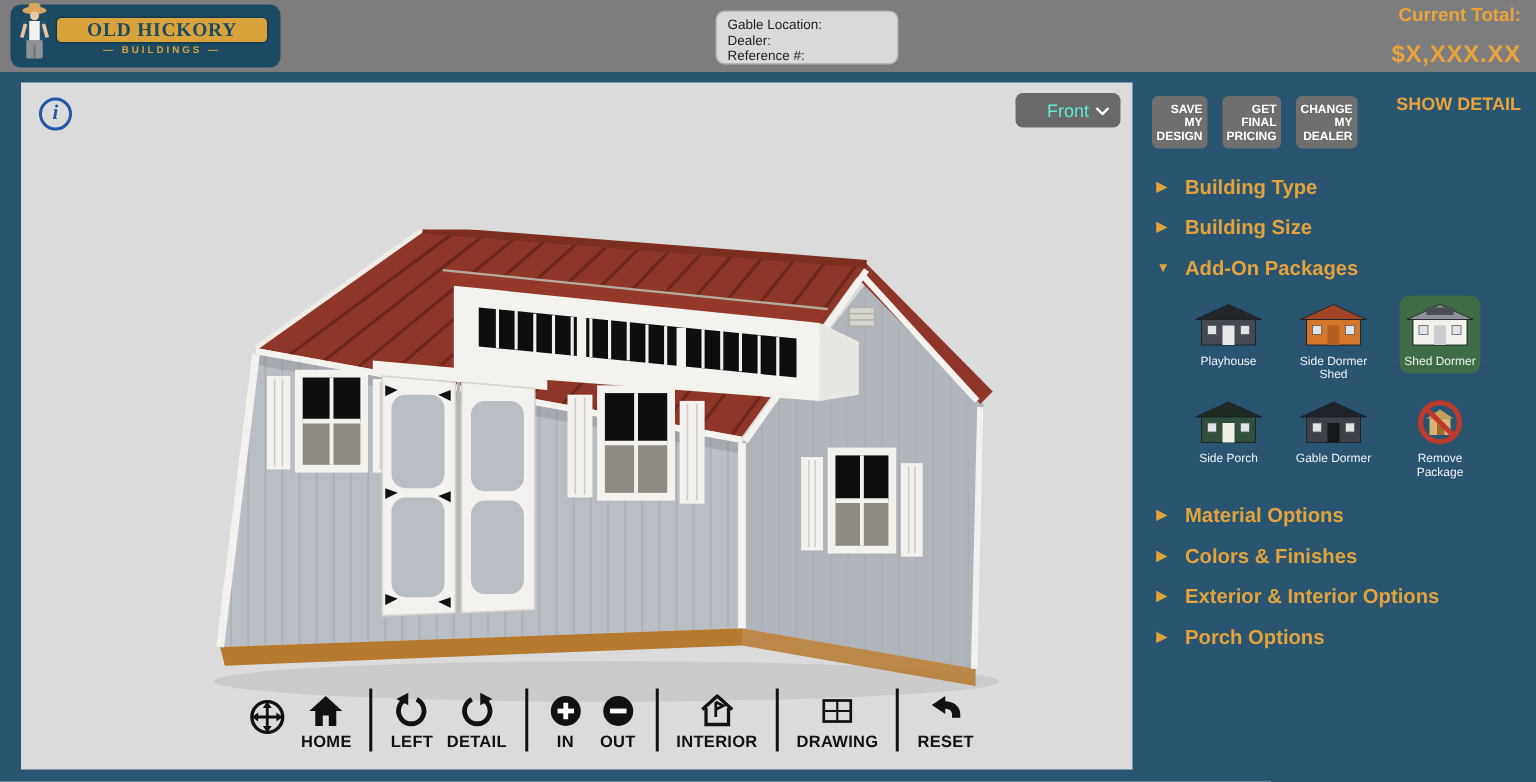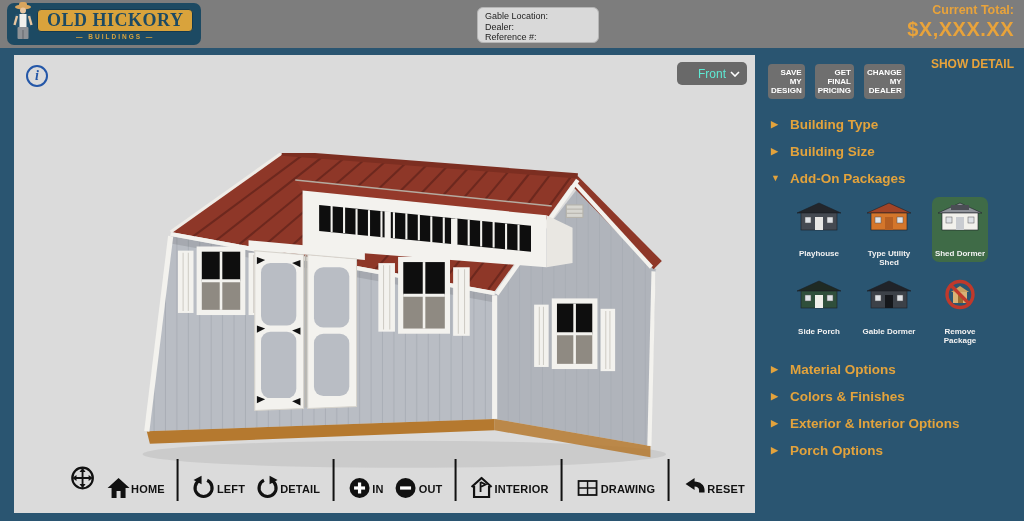--- a/index.html
+++ b/index.html
@@ -6,68 +6,68 @@
   html,body { width:1024px; height:521px; overflow:hidden; }
   body { font-family:"Liberation Sans", sans-serif; background:#2a5571; }
   #app { position:relative; width:1024px; height:521px; background:#2a5571; }
 
   
   .topbar { position:absolute; left:0; top:0; width:1024px; height:48px; background:#7d7d7d; }
   .logo { position:absolute; left:7px; top:3px; height:42px; display:flex; align-items:center;
           background:#1d4a63; border-radius:7px; padding:2px 8px 2px 4px; }
   .logo-man { margin-top:-6px; }
   .logo-text { display:flex; flex-direction:column; align-items:center; margin-left:2px; }
-  .logo-plate { background:#d9a33c; border:1px solid #143a50; border-radius:4px; padding:0 9px;
+  .logo-plate { background:#d9a33c; border:1px solid #143a50; border-radius:4px; padding:0 20px;
                 color:#1d4a63; font-family:"Liberation Serif", serif; font-weight:bold;
-                font-size:18px; letter-spacing:.5px; white-space:nowrap; }
+                font-size:13px; letter-spacing:.5px; white-space:nowrap; }
   .logo-sub { color:#d9a33c; font-size:6.5px; font-weight:bold; letter-spacing:2px; margin-top:1px; white-space:nowrap; }
   .dealer-box { position:absolute; left:477px; top:7px; width:122px; height:36px;
                 background:#d9d9d9; border:1px solid #b5b5b5; border-radius:6px;
                 padding:3px 7px; font-size:9px; line-height:10.5px; color:#222; }
   .total-box { position:absolute; right:10px; top:3px; text-align:right; color:#e8a33b; }
   .total-label { font-size:12.5px; font-weight:bold; }
-  .total-amount { font-size:20px; font-weight:bold; letter-spacing:.5px; margin-top:1px; }
+  .total-amount { font-size:16px; font-weight:bold; letter-spacing:.5px; margin-top:11px; }
   .total-detail { font-size:12px; font-weight:bold; cursor:pointer; margin-top:16px; }
 
   
   .canvas { position:absolute; left:14px; top:55px; width:741px; height:458px; background:#dbdbdb; }
   .info-btn { position:absolute; left:12px; top:10px; width:22px; height:22px; border:2.5px solid #2457a8;
               border-radius:50%; color:#2457a8; font-family:"Liberation Serif", serif; font-style:italic;
               font-weight:bold; font-size:14px; display:flex; align-items:center; justify-content:center;
               cursor:pointer; background:transparent; }
   .view-select { position:absolute; right:8px; top:7px; width:70px; height:23px; background:#696969;
                  border-radius:5px; color:#5eead4; font-size:12px; display:flex; align-items:center;
                  justify-content:center; cursor:pointer; }
   .view-select .chev { position:absolute; right:7px; top:9px; }
   .shed-viewport { position:absolute; left:112px; top:98px; width:540px; height:322px; cursor:grab; }
 
   
   .toolbar { position:absolute; left:calc(50% + 22px); transform:translateX(-50%); bottom:12px;
              display:flex; align-items:flex-end; gap:9px; }
-  .tb-btn { display:flex; flex-direction:row; align-items:center; cursor:pointer; }
+  .tb-btn { display:flex; flex-direction:column; align-items:center; cursor:pointer; }
   .tb-btn .lab { font-size:11px; font-weight:bold; color:#111; margin-top:2px; letter-spacing:.2px; }
   .tb-div { width:0; border-left:2px solid #111; height:42px; margin:0 3px; }
   .pan-wrap { margin-bottom:9px; }
 
   
   .sidebar { position:absolute; left:755px; top:55px; width:269px; height:458px; color:#e3a33c; }
   .actions { display:flex; gap:10px; margin:9px 0 0 13px; }
   .act-btn { background:#6f6f6f; border-radius:4px; color:#fff; font-size:8px; font-weight:bold;
              line-height:9px; text-align:right; padding:4px 3px; min-width:36px; cursor:pointer; }
   .act-btn span { display:block; }
   .menu { margin:17px 0 0 16px; }
   .menu-item { display:flex; align-items:center; gap:9px; font-size:13.5px; font-weight:bold;
                margin-bottom:10px; line-height:17px; cursor:pointer; }
   .menu-item .glyph { font-size:9px; width:10px; }
   .pkg-grid { display:grid; grid-template-columns:68px 72px 70px; justify-items:center;
               align-items:start; row-gap:4px; margin:2px 0 6px 30px; }
   .tile { display:flex; flex-direction:column; align-items:center; padding:4px 3px; border-radius:7px; cursor:pointer; }
   .tile.selected { background:#3f6b47; }
-  .tile .tlabel { font-size:8px; font-weight:bold; color:#f2f2f2; text-align:center; line-height:9px;
-                  margin-top:16px; max-width:62px; }
+  .tile .tlabel { font-size:8px; font-weight:normal; color:#f2f2f2; text-align:center; line-height:9px;
+                  margin-top:3px; max-width:62px; }
   .menu.lower { margin-top:12px; }
 
   
   #shed .roof { fill:var(--roof); }
   #shed .seam { stroke:var(--roofdark); stroke-width:2; }
   #shed .wallF { fill:var(--wall); }
   #shed .wallS { fill:var(--wallside); }
   #shed .trim { fill:var(--trim); }
   #shed .trimL { stroke:var(--trim); fill:none; }
   #shed .base { fill:var(--base); }
@@ -399,21 +399,21 @@
         <div class="tlabel">Playhouse</div>
       </div>
       <div class="tile">
         <svg width="46" height="32" viewBox="0 0 46 32">
           <polygon points="1,12 23,2 45,12" stroke="#1b2026" stroke-width=".6" fill="#a24426"></polygon>
           <rect x="5" y="12" width="36" height="17" stroke="#1b2026" stroke-width=".6" fill="#d4762b"></rect>
           <rect x="19" y="16" width="8" height="13" fill="#b65f22"></rect>
           <rect x="9" y="16" width="6" height="6" fill="#dfe2e6" stroke="#555" stroke-width=".5"></rect>
           <rect x="31" y="16" width="6" height="6" fill="#dfe2e6" stroke="#555" stroke-width=".5"></rect>
         </svg>
-        <div class="tlabel">Type Utility Shed</div>
+        <div class="tlabel">Side Dormer Shed</div>
       </div>
       <div class="tile selected">
         <svg width="46" height="32" viewBox="0 0 46 32">
           <polygon points="1,12 23,2 45,12" stroke="#1b2026" stroke-width=".6" fill="#8f9299"></polygon>
           <rect x="14" y="4" width="18" height="5" fill="#4b4e55"></rect>
           <rect x="5" y="12" width="36" height="17" stroke="#1b2026" stroke-width=".6" fill="#f2f1ec"></rect>
           <rect x="19" y="16" width="8" height="13" fill="#c9ccd1"></rect>
           <rect x="9" y="16" width="6" height="6" fill="#dfe2e6" stroke="#555" stroke-width=".5"></rect>
           <rect x="31" y="16" width="6" height="6" fill="#dfe2e6" stroke="#555" stroke-width=".5"></rect>
         </svg>

